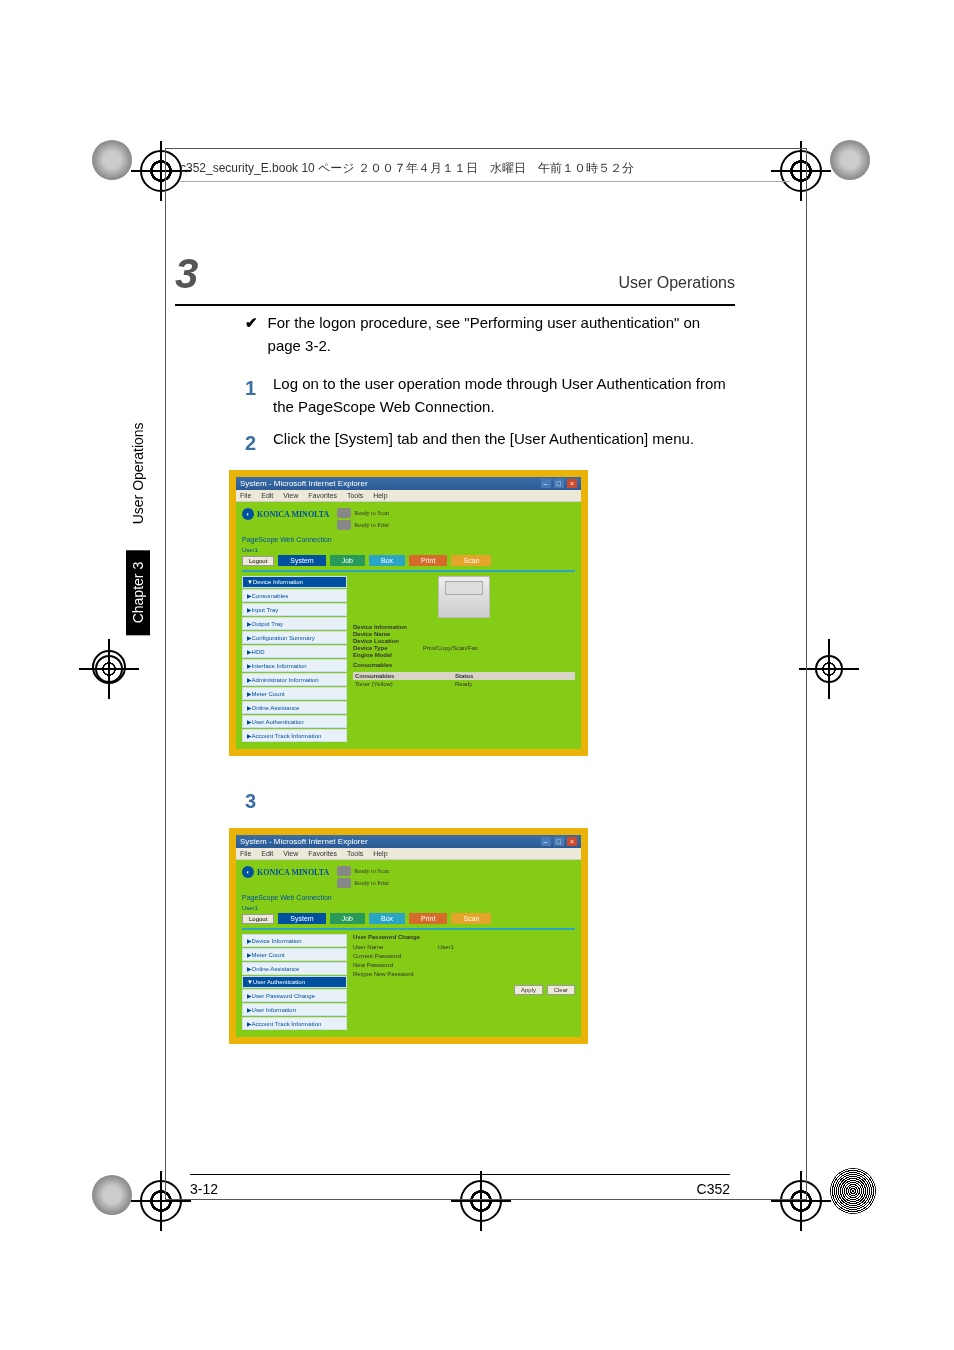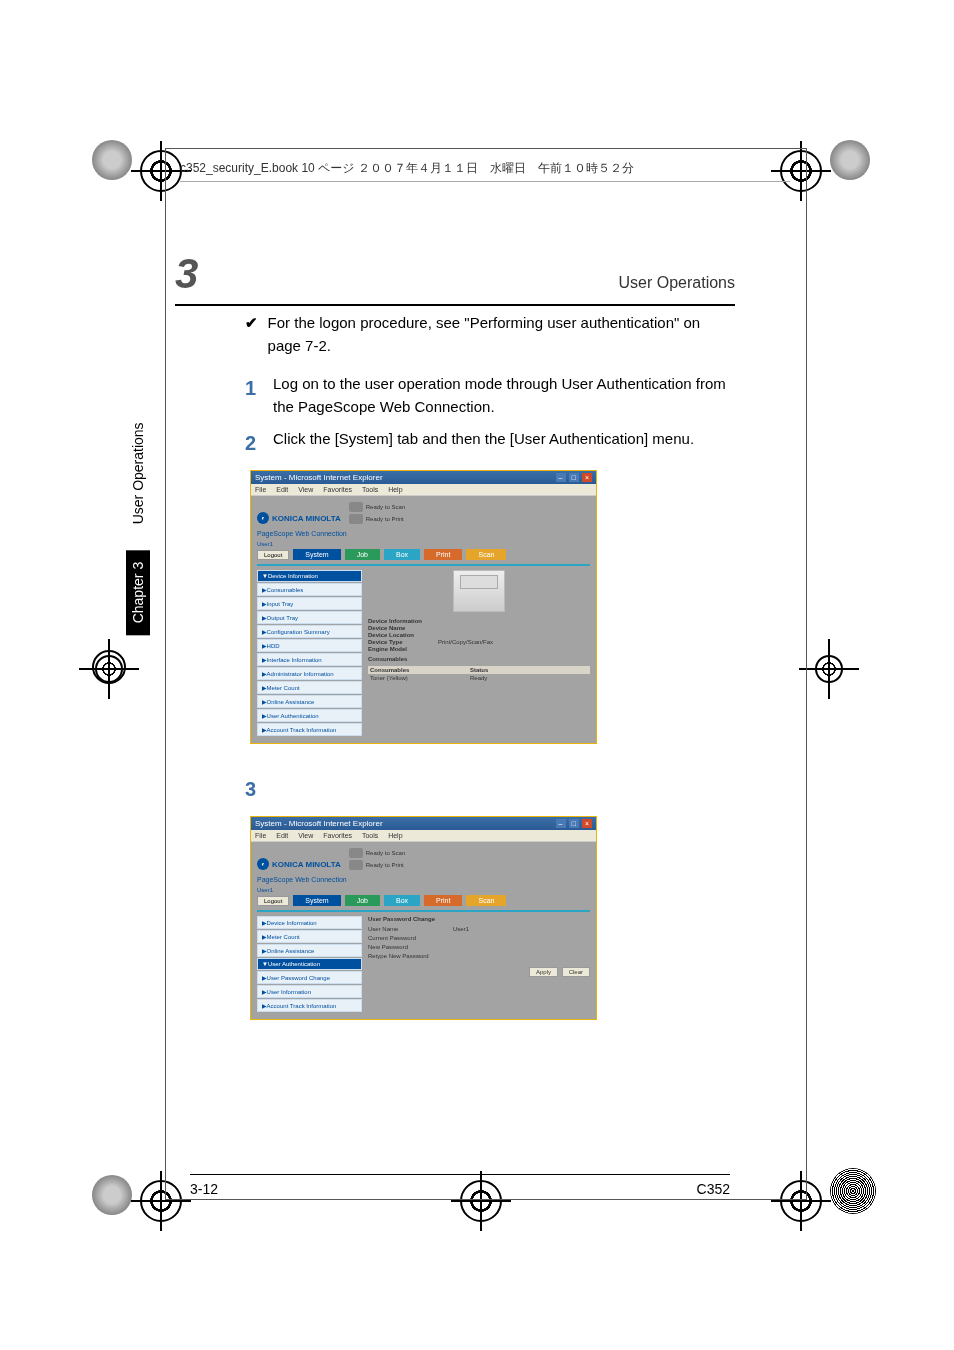--- a/index.html
+++ b/index.html
@@ -104,24 +104,24 @@
     line-height: 1.5;
   }
   .step-num {
     font-size: 20px;
     font-weight: bold;
     color: #3a6ea5;
     width: 28px;
     flex-shrink: 0;
   }
   .screenshot {
-    margin: 12px 0 20px 75px;
+    margin: 12px 0 20px 54px;
     width: 345px;
-    border: 1px solid #eab308;
-    background: #a3a3a3;
+    border: 7px solid #eab308;
+    background: #84cc16;
     font-size: 7px;
   }
   .ss-titlebar {
     background: linear-gradient(#3a6ea5, #2a5a95);
     color: #fff;
     padding: 2px 4px;
     display: flex;
     justify-content: space-between;
     align-items: center;
     font-size: 8px;
@@ -142,22 +142,23 @@
     background: #ece9d8;
     padding: 2px 4px;
     font-size: 7px;
     color: #333;
     border-bottom: 1px solid #ccc;
   }
   .ss-menu span { margin-right: 8px; }
   .ss-head {
     padding: 6px;
     display: flex;
-    align-items: flex-end;
+    align-items: flex-start;
     gap: 8px;
+    font-family: Liberation Serif, serif;
   }
   .km-logo {
     display: flex;
     align-items: center;
     gap: 3px;
     font-size: 8px;
     font-weight: bold;
     color: #0050a0;
   }
   .km-circle {
@@ -321,21 +322,21 @@
 <div class="content">
 
   <div class="header-row">
     <span class="chapter-num">3</span>
     <span class="header-title">User Operations</span>
   </div>
 
 
   <div class="check-line">
     <span class="check-icon">✔</span>
-    <span>For the logon procedure, see "Performing user authentication" on page 7-2.</span>
+    <span>For the logon procedure, see "Performing user authentication" on page 3-2.</span>
   </div>
 
   <div class="step">
     <span class="step-num">1</span>
     <span>Log on to the user operation mode through User Authentication from the PageScope Web Connection.</span>
   </div>
 
   <div class="step">
     <span class="step-num">2</span>
     <span>Click the [System] tab and then the [User Authentication] menu.</span>

